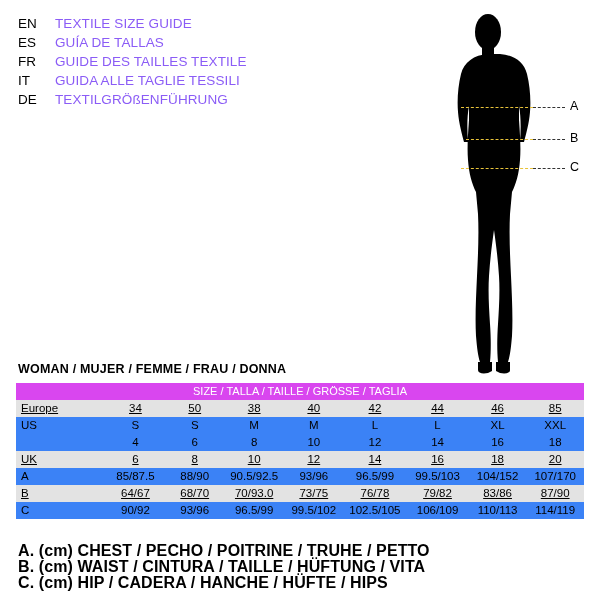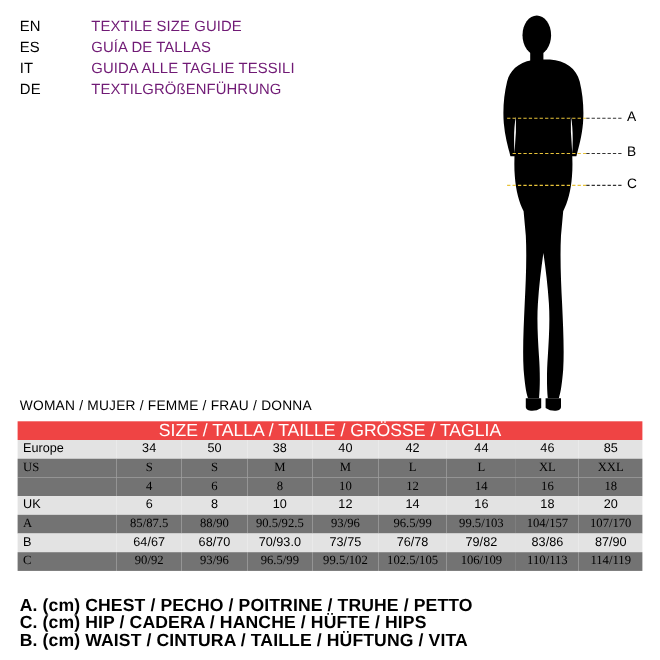--- a/index.html
+++ b/index.html
@@ -30,22 +30,21 @@
     font-size: 13.5px;
     letter-spacing: 0.1px;
   }
   .lang-code {
     width: 37px;
     flex: 0 0 37px;
     color: #000;
   }
   .lang-text {
     white-space: nowrap;
-    color: #701a75;
-    margin-left: 28px;
+    color: #8b5cf6;
   }
 
   
   #figure-area {
     position: absolute;
     left: 420px;
     top: 8px;
     width: 175px;
     height: 370px;
   }
@@ -65,21 +64,21 @@
     color: #000;
     font-family: "Liberation Sans", sans-serif;
   }
 
   
   #woman-label {
     position: absolute;
     left: 18px;
     top: 362px;
     font-size: 12.5px;
-    font-weight: normal;
+    font-weight: bold;
     letter-spacing: 0.2px;
   }
 
   
   #size-table {
     position: absolute;
     left: 16px;
     top: 383px;
     width: 568px;
     border-collapse: collapse;
@@ -90,30 +89,30 @@
     height: 17px;
     line-height: 17px;
     text-align: center;
     font-weight: normal;
   }
   #size-table td.rowhead {
     text-align: left;
     padding-left: 5px;
   }
   tr.header-row td {
-    background: #ef4444;
+    background: #d946ef;
     color: #ffffff;
     text-align: left;
     padding-left: 5px;
-    font-size: 16px;
+    font-size: 11px;
     height: 18px;
     line-height: 18px;
   }
-  tr.shade td { background: #e3e3e3; }
-  tr.plain td { background: #737373; font-family: Liberation Serif, serif; }
+  tr.shade td { background: #e3e3e3; text-decoration: underline; }
+  tr.plain td { background: #3b82f6; }
 
   
   #footnotes {
     position: absolute;
     left: 18px;
     top: 543px;
     font-size: 16px;
     font-weight: bold;
   }
   .footnote { height: 16px; line-height: 16px; letter-spacing: 0.1px; }
@@ -122,20 +121,24 @@
 <body>
 
 <div id="lang-block">
   <div class="lang-row">
     <span class="lang-code">EN</span>
     <span class="lang-text">TEXTILE SIZE GUIDE</span>
   </div>
   <div class="lang-row">
     <span class="lang-code">ES</span>
     <span class="lang-text">GUÍA DE TALLAS</span>
+  </div>
+  <div class="lang-row">
+    <span class="lang-code">FR</span>
+    <span class="lang-text">GUIDE DES TAILLES TEXTILE</span>
   </div>
   <div class="lang-row">
     <span class="lang-code">IT</span>
     <span class="lang-text">GUIDA ALLE TAGLIE TESSILI</span>
   </div>
   <div class="lang-row">
     <span class="lang-code">DE</span>
     <span class="lang-text">TEXTILGRÖßENFÜHRUNG</span>
   </div>
 </div>
@@ -253,21 +256,21 @@
       <td>20</td>
     </tr>
     <tr class="plain">
       <td class="rowhead">A</td>
       <td>85/87.5</td>
       <td>88/90</td>
       <td>90.5/92.5</td>
       <td>93/96</td>
       <td>96.5/99</td>
       <td>99.5/103</td>
-      <td>104/157</td>
+      <td>104/152</td>
       <td>107/170</td>
     </tr>
     <tr class="shade">
       <td class="rowhead">B</td>
       <td>64/67</td>
       <td>68/70</td>
       <td>70/93.0</td>
       <td>73/75</td>
       <td>76/78</td>
       <td>79/82</td>
@@ -283,15 +286,15 @@
       <td>102.5/105</td>
       <td>106/109</td>
       <td>110/113</td>
       <td>114/119</td>
     </tr>
   </tbody>
 </table>
 
 <div id="footnotes">
   <div class="footnote">A. (cm) CHEST / PECHO / POITRINE / TRUHE / PETTO</div>
+  <div class="footnote">B. (cm) WAIST / CINTURA / TAILLE / HÜFTUNG / VITA</div>
   <div class="footnote">C. (cm) HIP / CADERA / HANCHE / HÜFTE / HIPS</div>
-  <div class="footnote">B. (cm) WAIST / CINTURA / TAILLE / HÜFTUNG / VITA</div>
 </div>
 
 </body></html>

